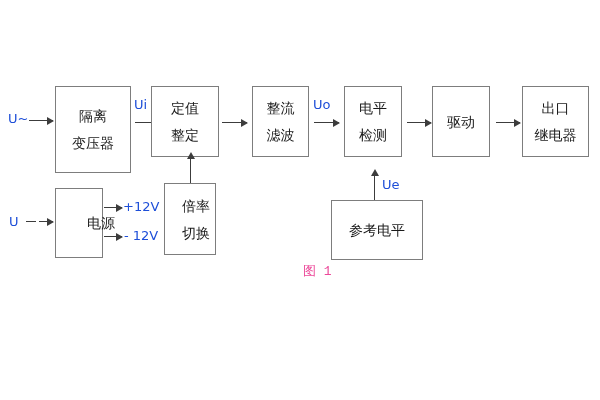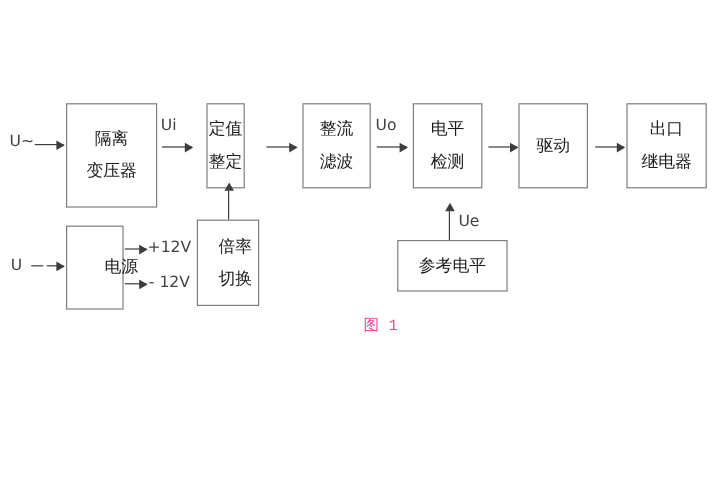--- a/index.html
+++ b/index.html
@@ -34,21 +34,21 @@
     white-space: nowrap;
   }
   .block .ln + .ln {
     margin-top: 13px;
   }
   .block.single .ln {
     margin-top: 0;
   }
   .label {
     position: absolute;
-    color: #404040;
+    color: #1d4ed8;
     font-size: 13px;
     white-space: nowrap;
     line-height: 1;
   }
   .label.sig {
     font-size: 13px;
   }
   .caption {
     position: absolute;
     color: #ec4899;
@@ -108,21 +108,21 @@
   <div class="arrow-h" style="left:29px; top:120px; width:24px;"></div>
 
   <div class="block" style="left:55px; top:86px; width:76px; height:87px;">
     <span class="ln">隔离</span>
     <span class="ln">变压器</span>
   </div>
 
   <div class="label sig" style="left:134px; top:98px;">Ui</div>
   <div class="arrow-h" style="left:135px; top:122px; width:25px;"></div>
 
-  <div class="block" style="left:172px; top:86px; width:32px; height:71px;">
+  <div class="block" style="left:151px; top:86px; width:68px; height:71px;">
     <span class="ln">定值</span>
     <span class="ln">整定</span>
   </div>
 
   <div class="arrow-h" style="left:222px; top:122px; width:25px;"></div>
 
   <div class="block" style="left:252px; top:86px; width:57px; height:71px;">
     <span class="ln">整流</span>
     <span class="ln">滤波</span>
   </div>
@@ -163,21 +163,21 @@
   <div class="arrow-h" style="left:104px; top:236px; width:18px;"></div>
   <div class="label" style="left:124px; top:229px;">- 12V</div>
 
   <div class="block" style="left:164px; top:183px; width:52px; height:72px;padding-left:12px;">
     <span class="ln">倍率</span>
     <span class="ln">切换</span>
   </div>
 
   <div class="arrow-v" style="left:190px; top:159px; height:24px;"></div>
 
-  <div class="block single" style="left:331px; top:200px; width:92px; height:43px;">
+  <div class="block single" style="left:331px; top:200px; width:92px; height:60px;">
     <span class="ln">参考电平</span>
   </div>
 
   <div class="arrow-v" style="left:374px; top:176px; height:24px;"></div>
   <div class="label sig" style="left:382px; top:178px;">Ue</div>
 
   <div class="caption" style="left:303px; top:265px;">图 1</div>
 
 </div>
 

